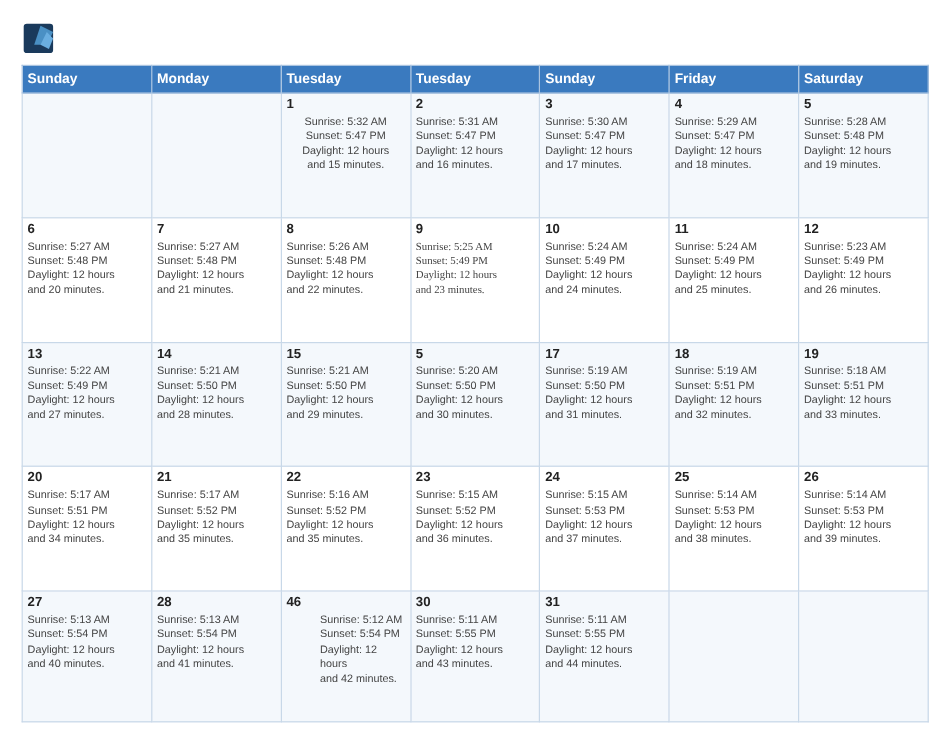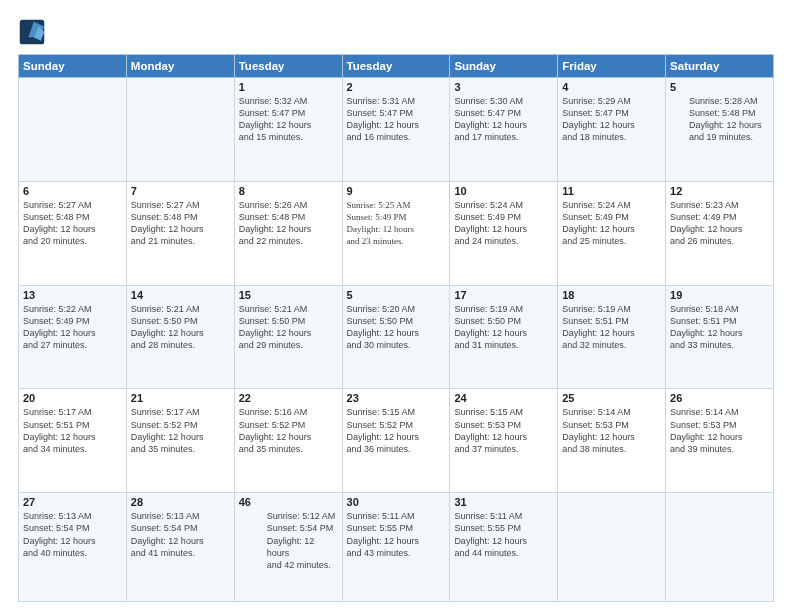--- a/index.html
+++ b/index.html
@@ -134,21 +134,21 @@
           <th>Friday</th>
           <th>Saturday</th>
         </tr>
     </thead>
     <tbody id="calendar-body">
     <tr>
           <td class="empty-cell"></td>
           <td class="empty-cell"></td>
           <td>
             <span class="day-number">1</span>
-            <div class="day-info" style="white-space: pre-line;">Sunrise: 5:32 AM
+            <div class="day-info" style="white-space: pre-line; text-align: center;">Sunrise: 5:32 AM
 Sunset: 5:47 PM
 Daylight: 12 hours
 and 15 minutes.</div>
           </td>
           <td>
             <span class="day-number">2</span>
             <div class="day-info" style="white-space: pre-line;">Sunrise: 5:31 AM
 Sunset: 5:47 PM
 Daylight: 12 hours
 and 16 minutes.</div>
@@ -162,21 +162,21 @@
           </td>
           <td>
             <span class="day-number">4</span>
             <div class="day-info" style="white-space: pre-line;">Sunrise: 5:29 AM
 Sunset: 5:47 PM
 Daylight: 12 hours
 and 18 minutes.</div>
           </td>
           <td>
             <span class="day-number">5</span>
-            <div class="day-info" style="white-space: pre-line; margin-left: 19px;">Sunrise: 5:28 AM
+            <div class="day-info" style="white-space: pre-line;">Sunrise: 5:28 AM
 Sunset: 5:48 PM
 Daylight: 12 hours
 and 19 minutes.</div>
           </td>
         </tr>
         <tr>
           <td>
             <span class="day-number">6</span>
             <div class="day-info" style="white-space: pre-line;">Sunrise: 5:27 AM
 Sunset: 5:48 PM
@@ -214,21 +214,21 @@
           <td>
             <span class="day-number">11</span>
             <div class="day-info" style="white-space: pre-line;">Sunrise: 5:24 AM
 Sunset: 5:49 PM
 Daylight: 12 hours
 and 25 minutes.</div>
           </td>
           <td>
             <span class="day-number">12</span>
             <div class="day-info" style="white-space: pre-line;">Sunrise: 5:23 AM
-Sunset: 4:49 PM
+Sunset: 5:49 PM
 Daylight: 12 hours
 and 26 minutes.</div>
           </td>
         </tr>
         <tr>
           <td>
             <span class="day-number">13</span>
             <div class="day-info" style="white-space: pre-line;">Sunrise: 5:22 AM
 Sunset: 5:49 PM
 Daylight: 12 hours

